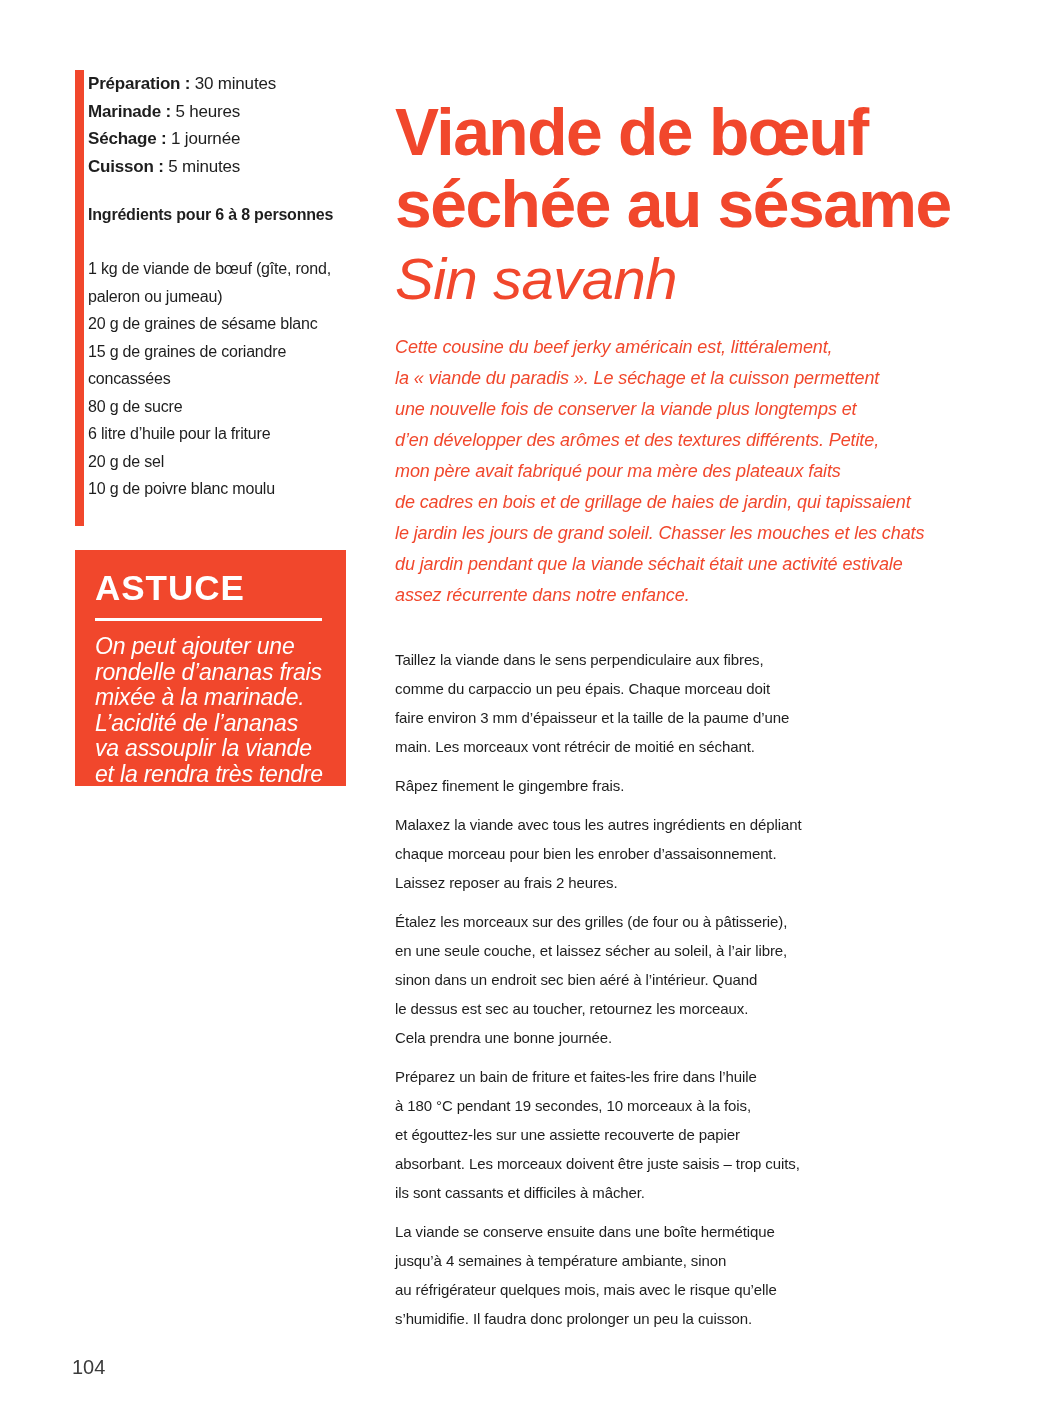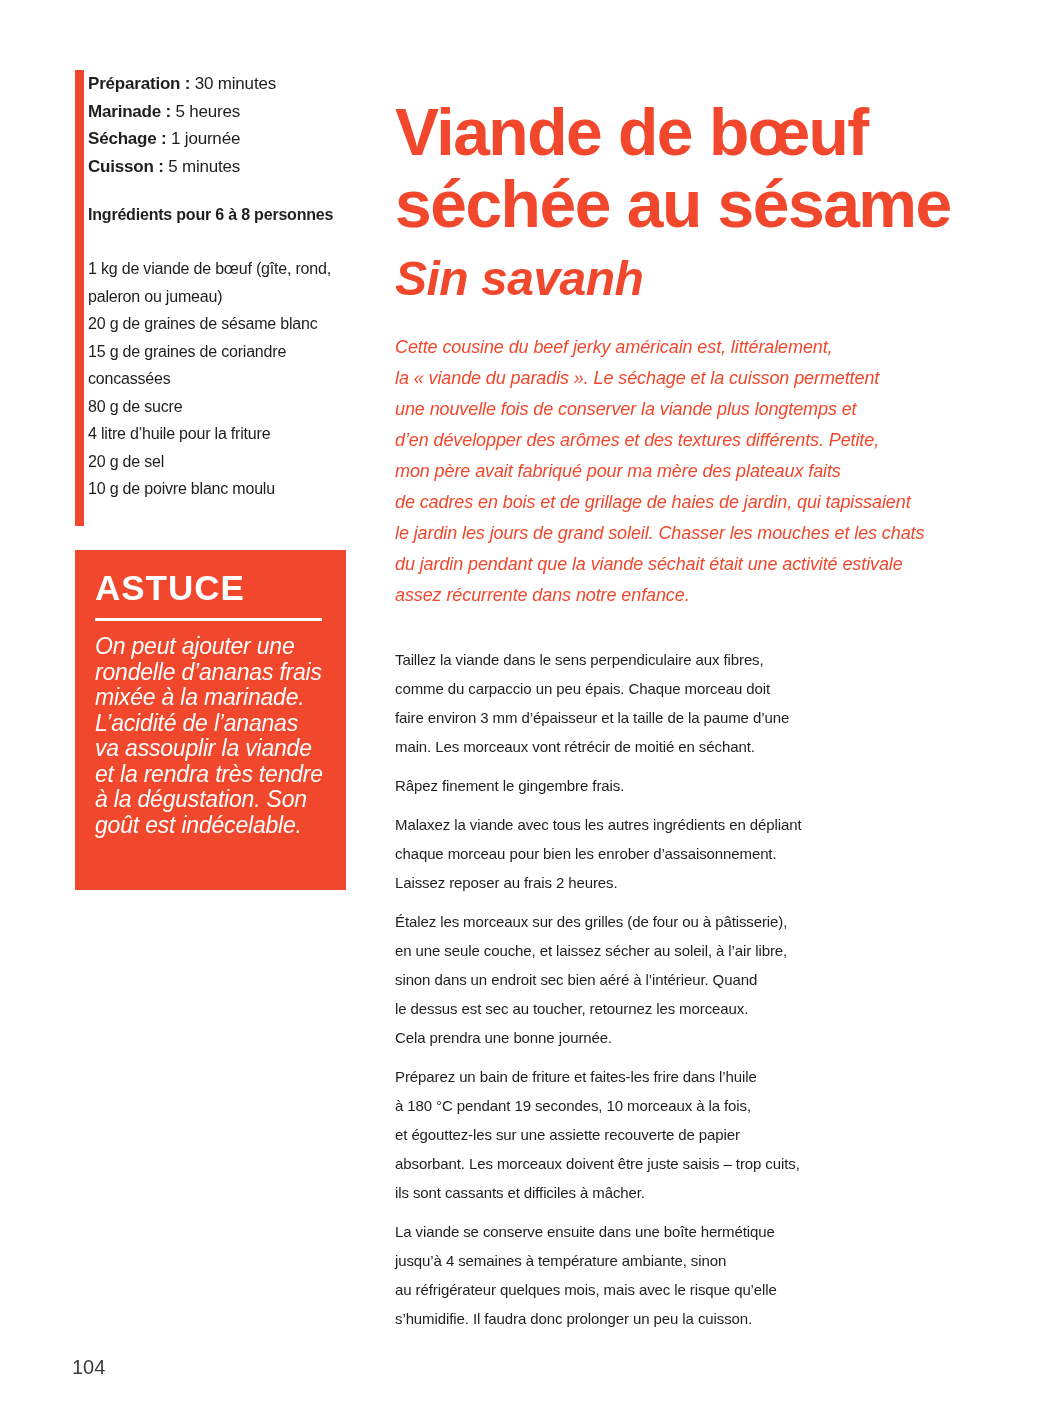--- a/index.html
+++ b/index.html
@@ -13,34 +13,34 @@
   
   .sidebar { position:absolute; left:75px; top:70px; width:274px; }
   .rail { border-left:9px solid var(--accent); padding-left:4px; min-height:456px; }
   .time-row { font-size:17px; line-height:27.5px; letter-spacing:-0.2px; }
   .time-label { font-weight:bold; }
   .servings { font-weight:bold; font-size:16px; letter-spacing:-0.2px; margin-top:26px; white-space:nowrap; }
   .ingredients { list-style:none; margin-top:31px; font-size:16px; line-height:27.5px; letter-spacing:-0.2px; }
 
   
   .tip-box {
-    position:absolute; left:75px; top:550px; width:271px; height:340px;
+    position:absolute; left:75px; top:550px; width:271px; height:236px;
     background:var(--accent); color:#ffffff; padding:19px 20px;
   }
   .tip-title { font-size:35px; font-weight:bold; letter-spacing:1px; line-height:38px; }
   .tip-rule { height:3px; background:#ffffff; width:227px; margin:11px 0 13px; }
   .tip-text { font-style:italic; font-weight:normal; font-size:23px; line-height:25.5px;
               letter-spacing:-0.2px; white-space:pre-line; }
 
   
   .content { position:absolute; left:395px; top:48px; width:668px;margin-top:48px; }
   .title { color:var(--accent); font-size:66px; line-height:72px; font-weight:bold;
            letter-spacing:-1.5px; white-space:pre-line; }
-  .subtitle { color:var(--accent); font-size:48px; line-height:50px; font-style:italic;
-              font-weight:bold; letter-spacing:-0.5px; margin-top:14px; }
+  .subtitle { color:var(--accent); font-size:58px; line-height:50px; font-style:italic;
+              font-weight:normal; letter-spacing:-0.5px; margin-top:14px; }
   .intro { color:var(--accent); font-style:italic; font-size:18px; line-height:31px;
            margin-top:28px; white-space:pre-line; letter-spacing:-0.1px; }
   .steps { margin-top:34px; }
   .step { font-size:15px; line-height:29px; margin-bottom:10px; white-space:pre-line;
           letter-spacing:-0.1px; color:var(--ink); }
 
   .page-number { position:absolute; left:72px; top:1356px; font-size:20px; color:#3c3c3c; }
 </style>
 </head>
 <body>
@@ -68,21 +68,21 @@
         </div>
       </div>
 
       <div class="servings">Ingrédients pour 6 à 8 personnes</div>
 
       <ul class="ingredients">
         <li>1 kg de viande de bœuf (gîte, rond, paleron ou jumeau)</li>
         <li>20 g de graines de sésame blanc</li>
         <li>15 g de graines de coriandre concassées</li>
         <li>80 g de sucre</li>
-        <li>4 litre d’huile pour la friture</li>
+        <li>6 litre d’huile pour la friture</li>
         <li>20 g de sel</li>
         <li>10 g de poivre blanc moulu</li>
       </ul>
     </div>
   </aside>
 
   <section class="tip-box">
     <div class="tip-title">ASTUCE</div>
     <div class="tip-rule"></div>
     <p class="tip-text">On peut ajouter une

